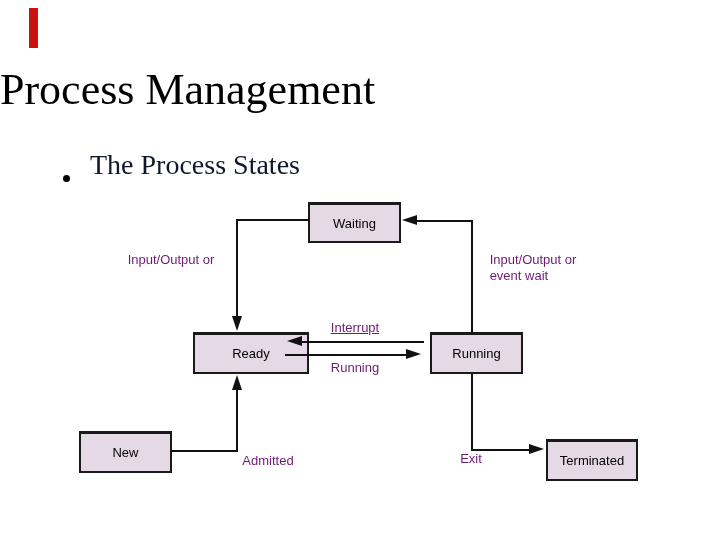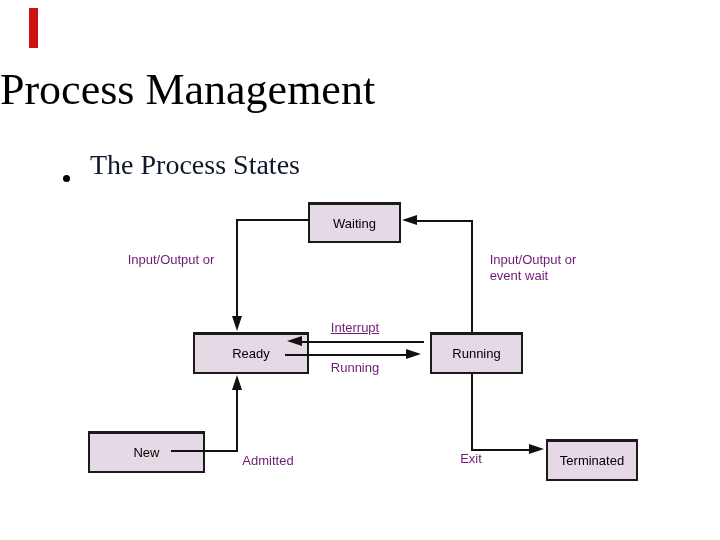--- a/index.html
+++ b/index.html
@@ -29,21 +29,21 @@
   
   .state-box{
     position:absolute;background:var(--box-fill);
     border:2px solid var(--box-border);border-top-width:3px;
     display:flex;align-items:center;justify-content:center;
     font-size:13px;color:#000;
   }
   .box-waiting{left:308px;top:202px;width:93px;height:41px;}
   .box-ready{left:193px;top:332px;width:116px;height:42px;}
   .box-running{left:423px;top:332px;width:93px;height:42px;margin-left:7px;}
-  .box-new{left:88px;top:431px;width:117px;height:42px;}
+  .box-new{left:79px;top:431px;width:93px;height:42px;}
   .box-terminated{left:546px;top:431px;width:92px;height:42px;margin-top:8px;}
   .edge{position:absolute;background:var(--line);}
   .ah{position:absolute;width:0;height:0;}
   .ah-left{border-top:5px solid transparent;border-bottom:5px solid transparent;border-right:15px solid var(--line);}
   .ah-right{border-top:5px solid transparent;border-bottom:5px solid transparent;border-left:15px solid var(--line);}
   .ah-up{border-left:5px solid transparent;border-right:5px solid transparent;border-bottom:15px solid var(--line);}
   .ah-down{border-left:5px solid transparent;border-right:5px solid transparent;border-top:15px solid var(--line);}
   .edge-label{
     position:absolute;transform:translateX(-50%);
     font-size:13px;line-height:16px;color:#701a75;text-align:left;white-space:nowrap;

